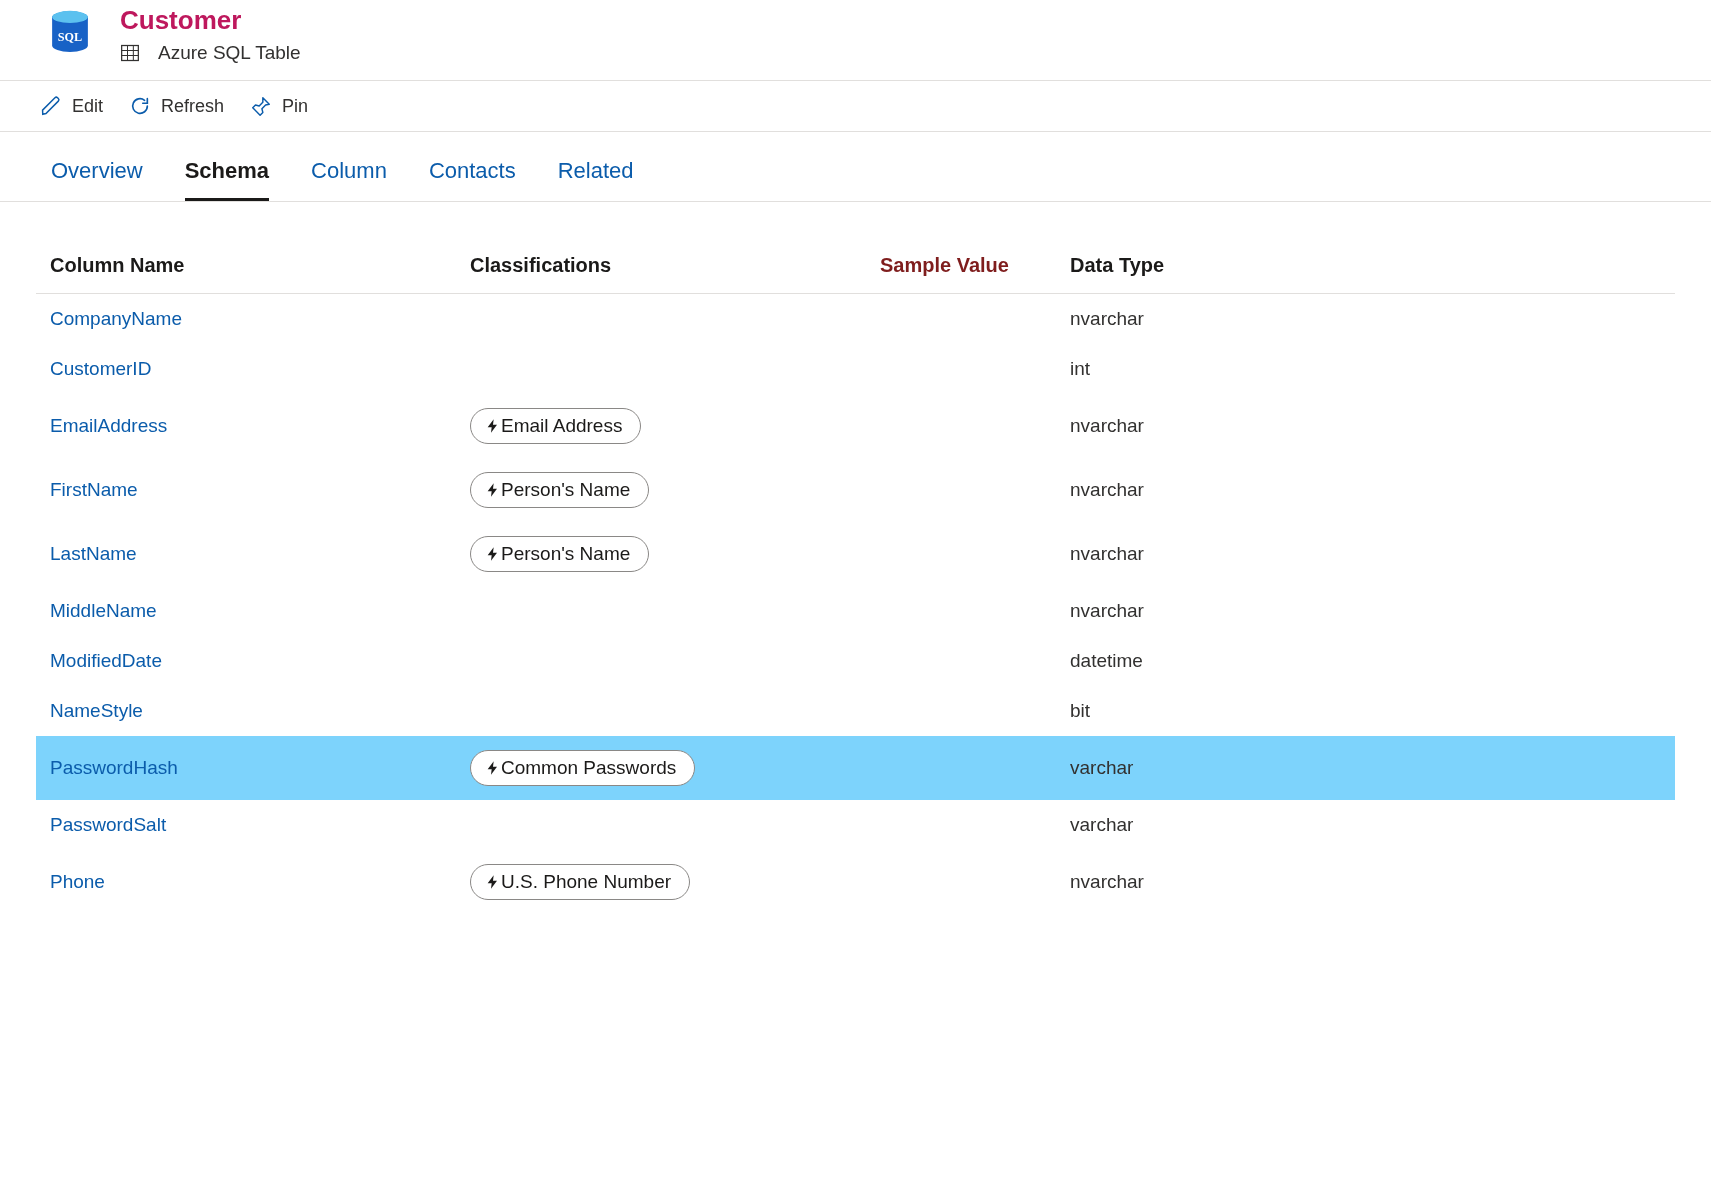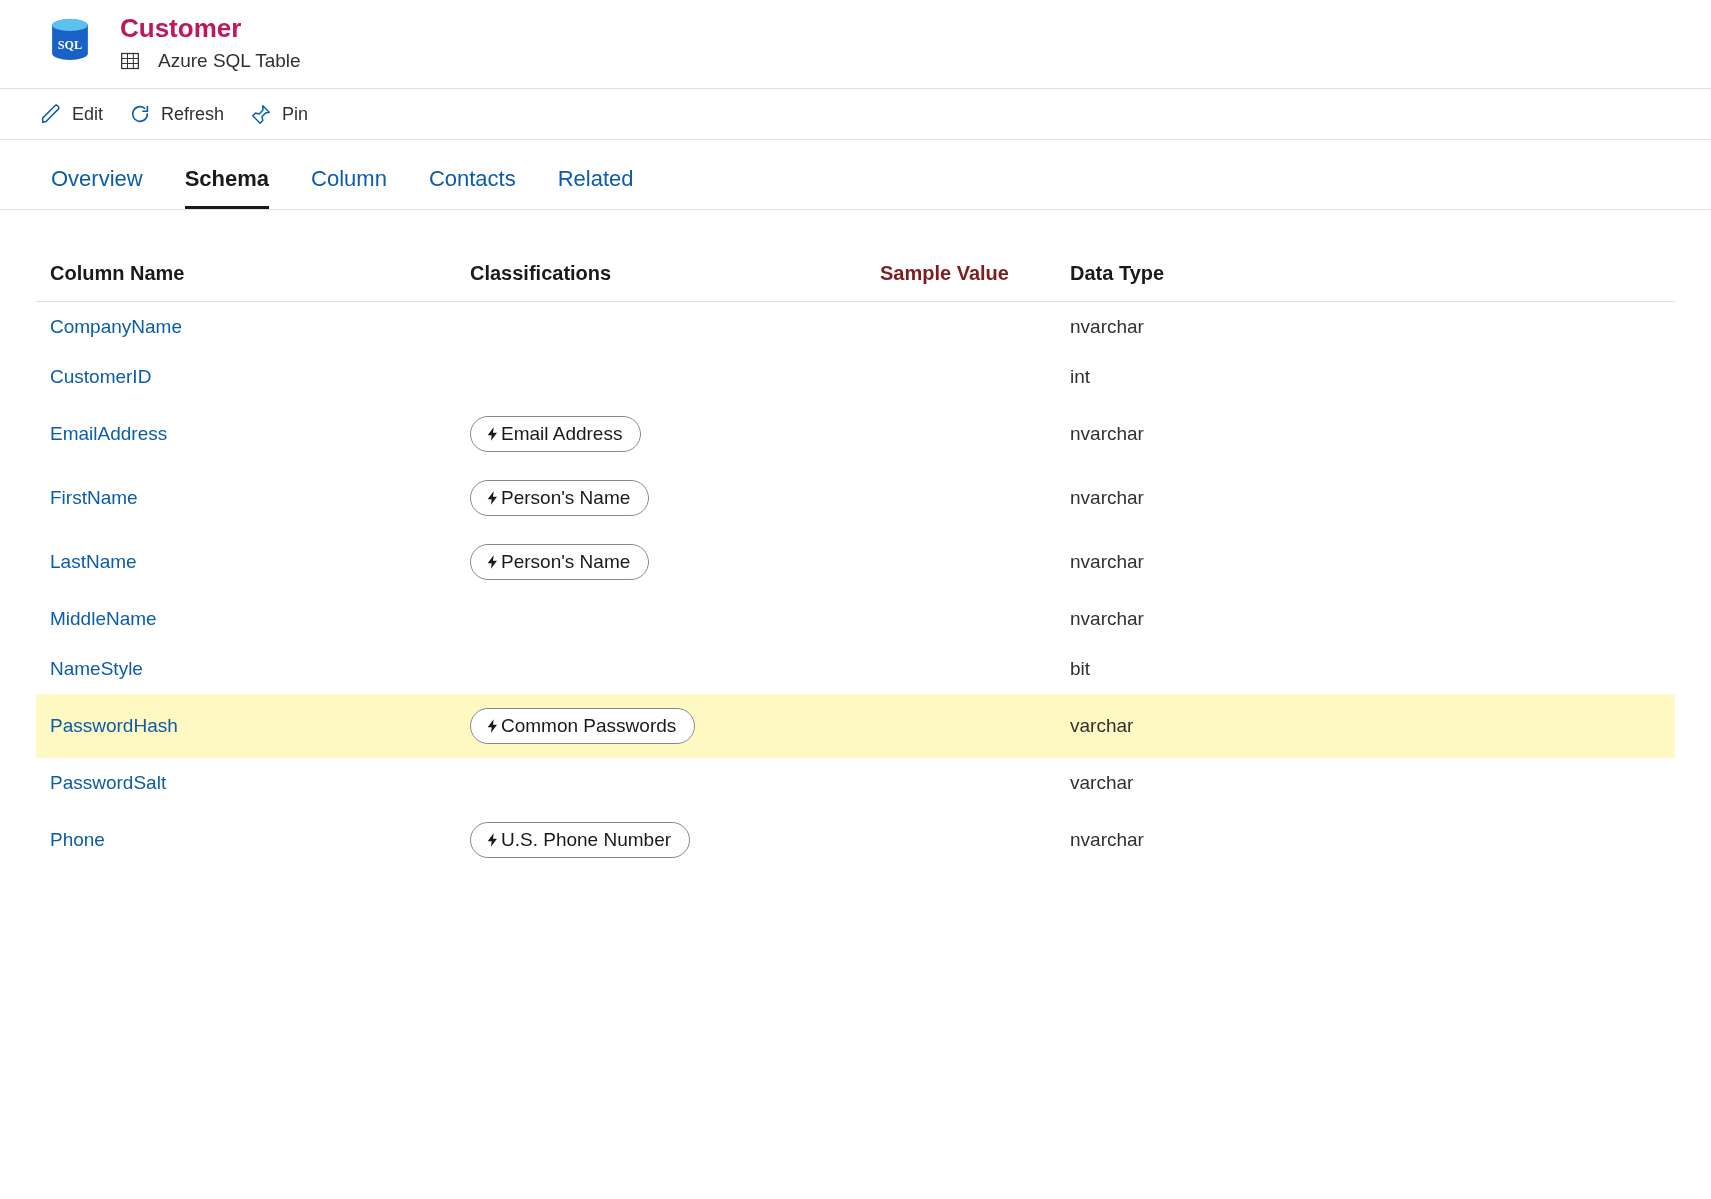--- a/index.html
+++ b/index.html
@@ -8,21 +8,21 @@
       background: #fff;
       color: #323130;
     }
     .container {
       width: 100%;
     }
     .header {
       display: flex;
       align-items: center;
       gap: 20px;
-      padding: 12px 40px 16px 40px;
+      padding: 4px 40px 16px 40px;
     }
     .sql-icon-wrap {
       width: 60px; height: 60px;
       display: flex; align-items: center; justify-content: center;
     }
     .sql-icon {
       width: 52px; height: 52px;
     }
     .title-col { display: flex; flex-direction: column; gap: 6px; }
     .page-title { font-size: 26px; font-weight: 700; color: #be185d; }
@@ -49,21 +49,21 @@
     .tab.active { color: #1b1a19; font-weight: 600; border-bottom: 3px solid #1b1a19; }
     .schema-table { margin: 40px 36px 0 36px; width: calc(100% - 72px); border-collapse: collapse; }
     .schema-table thead th {
       text-align: left; font-size: 20px; font-weight: 700; color: #1b1a19;
       padding: 12px 14px 16px 14px; border-bottom: 1px solid #e1dfdd;
     }
     .schema-table thead th.muted { color: #7f1d1d; font-weight: 600; }
     .schema-table tbody td {
       padding: 14px 14px; font-size: 19px; vertical-align: middle;
     }
-    .schema-table tbody tr.hl { background:#fef9c3; }
+    .schema-table tbody tr.hl { background:#7dd3fc; }
     .col-link { color: #0b5cab; cursor: pointer; }
     .data-type-cell { color: #323130; }
     .pill {
       display: inline-flex; align-items: center; gap: 0;
       border: 1px solid #8a8886; border-radius: 22px;
       padding: 6px 18px 6px 14px; font-size: 19px; color: #1b1a19;
       background: #fff;
     }
     .bolt { width: 16px; height: 18px; }
     th.col-name, td.colname-cell { width: 420px; }
@@ -185,20 +185,26 @@
           <td class="sample-cell"></td>
           <td class="type-cell data-type-cell">nvarchar</td>
         </tr>
         <tr>
           <td class="colname-cell"><span class="col-link">MiddleName</span></td>
           <td class="class-cell"></td>
           <td class="sample-cell"></td>
           <td class="type-cell data-type-cell">nvarchar</td>
         </tr>
         <tr>
+          <td class="colname-cell"><span class="col-link">ModifiedDate</span></td>
+          <td class="class-cell"></td>
+          <td class="sample-cell"></td>
+          <td class="type-cell data-type-cell">datetime</td>
+        </tr>
+        <tr>
           <td class="colname-cell"><span class="col-link">NameStyle</span></td>
           <td class="class-cell"></td>
           <td class="sample-cell"></td>
           <td class="type-cell data-type-cell">bit</td>
         </tr>
         <tr class="hl">
           <td class="colname-cell"><span class="col-link">PasswordHash</span></td>
           <td class="class-cell"><span class="pill">
               <svg class="bolt" viewBox="0 0 24 24">
                 <path d="M13 2L4 14h6l-1 8 9-12h-6z" fill="#1b1a19"></path>

